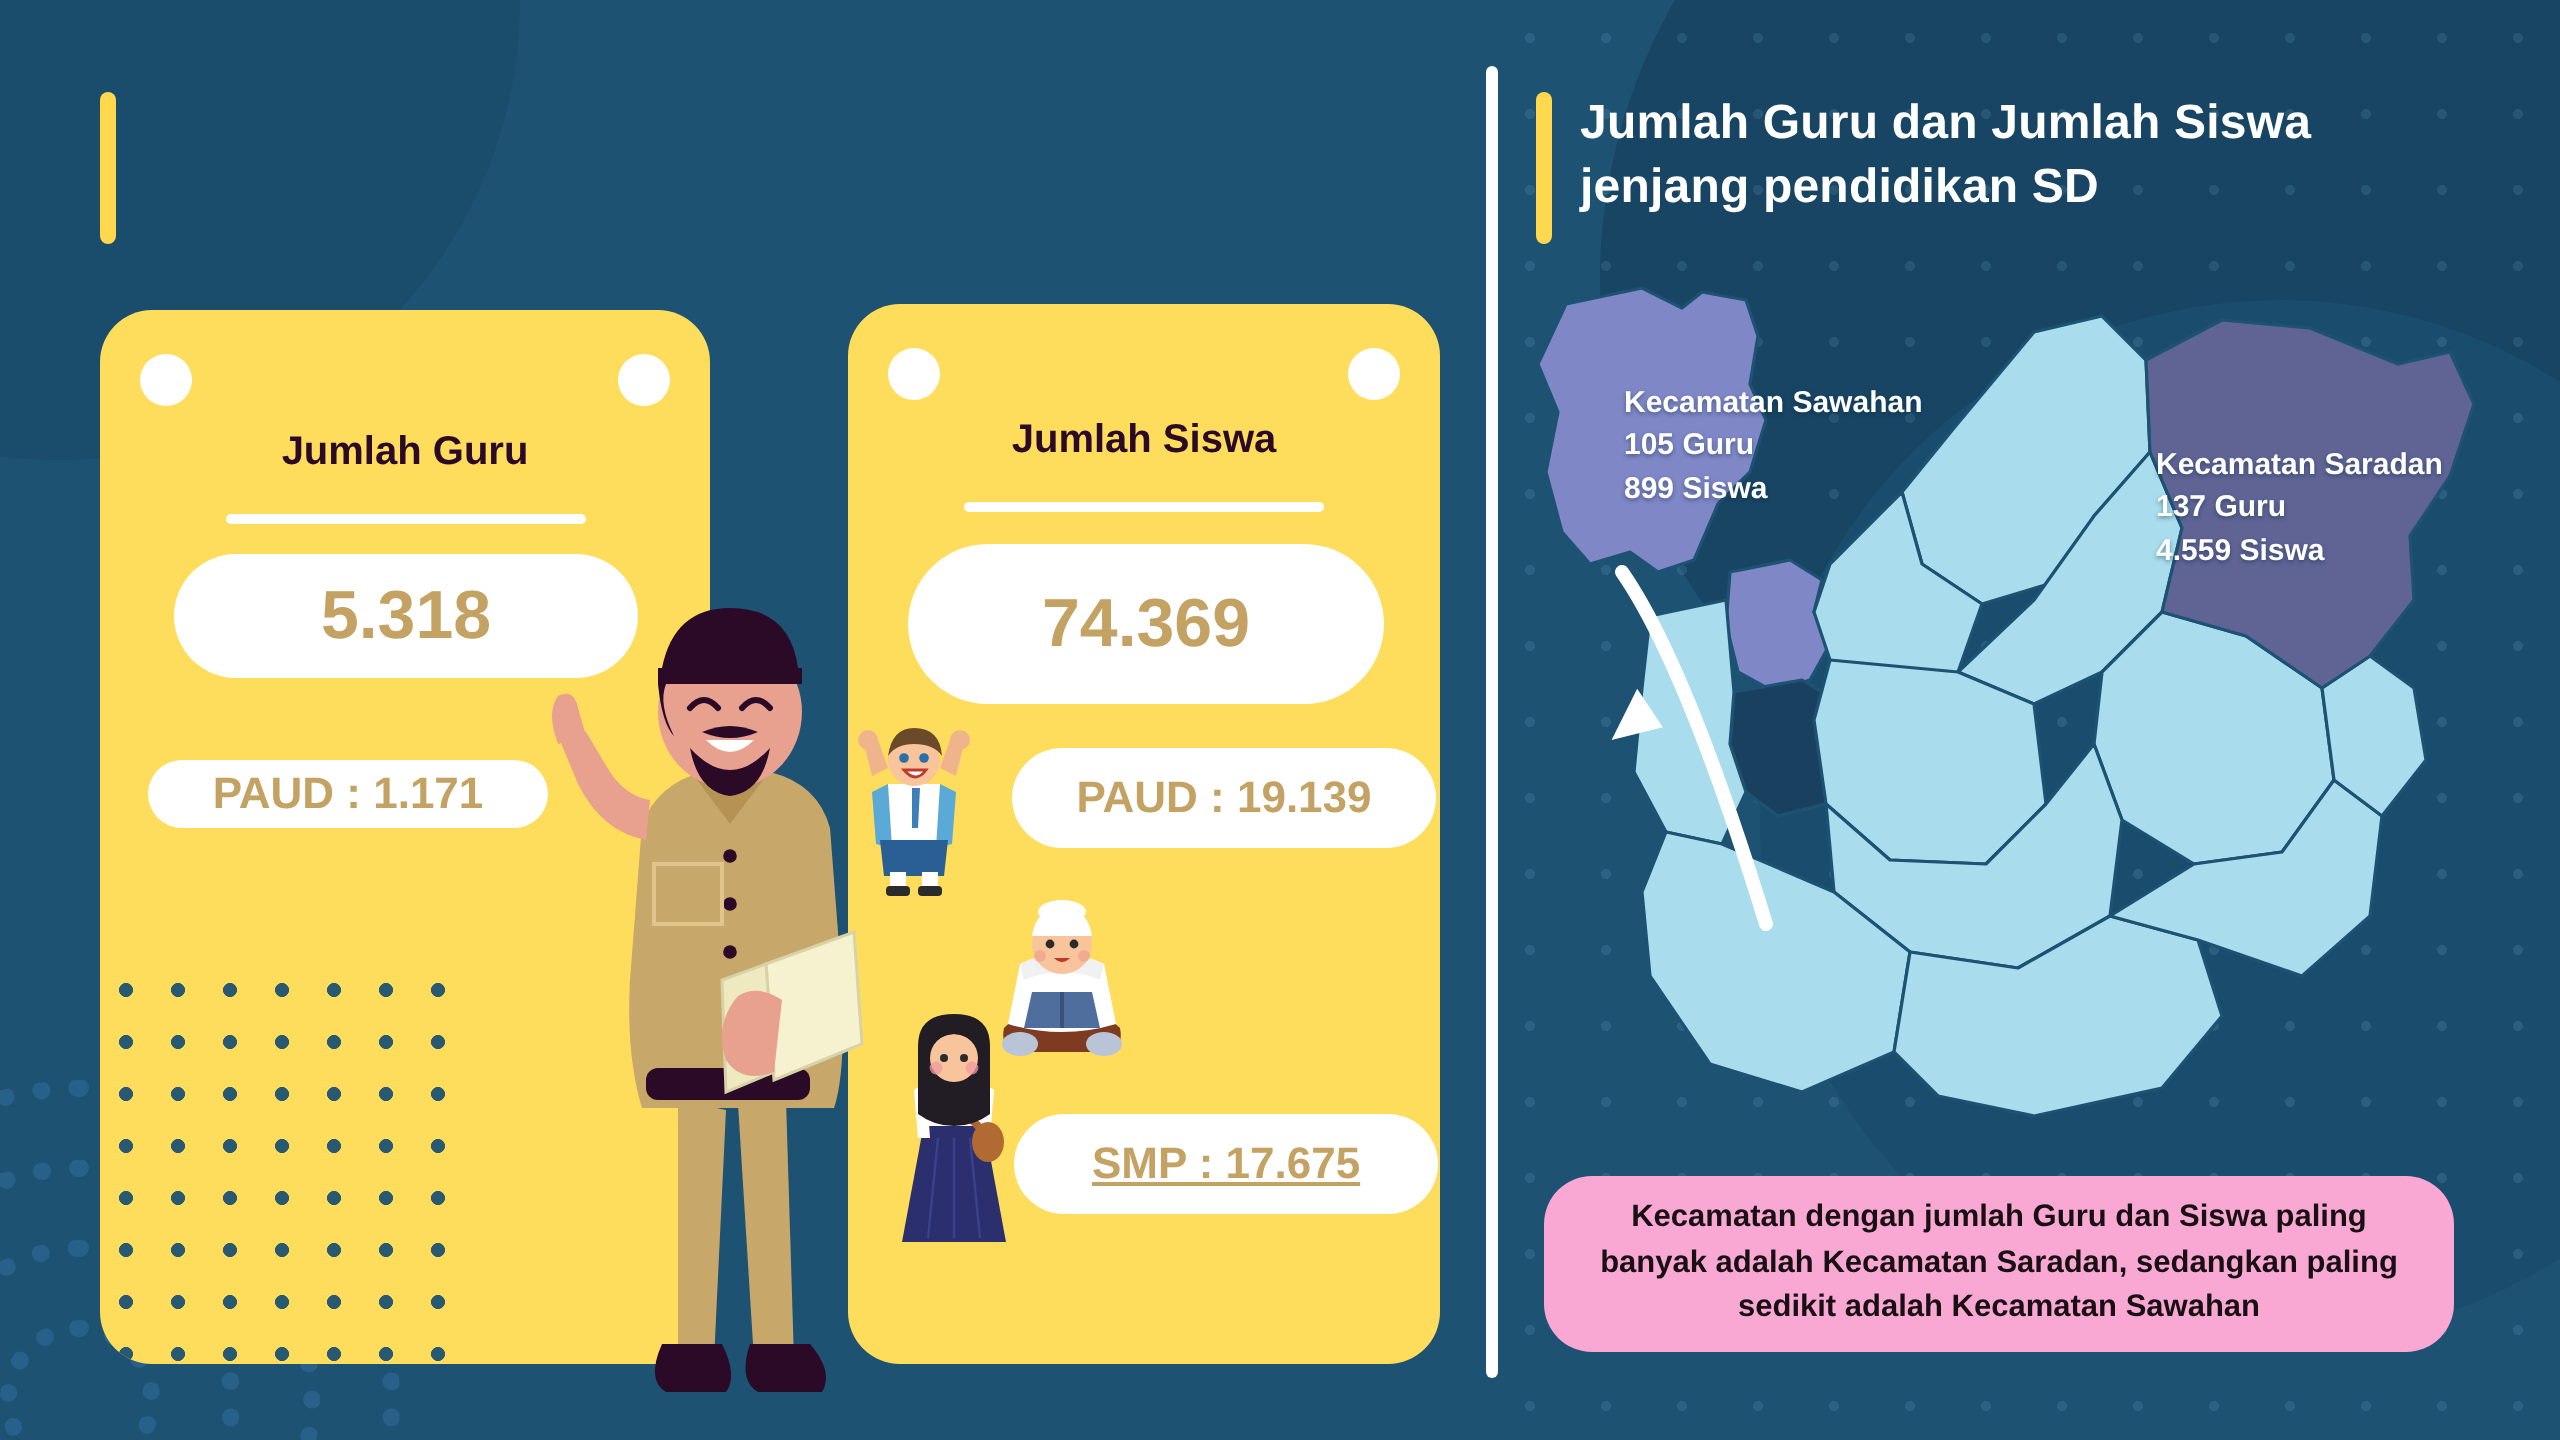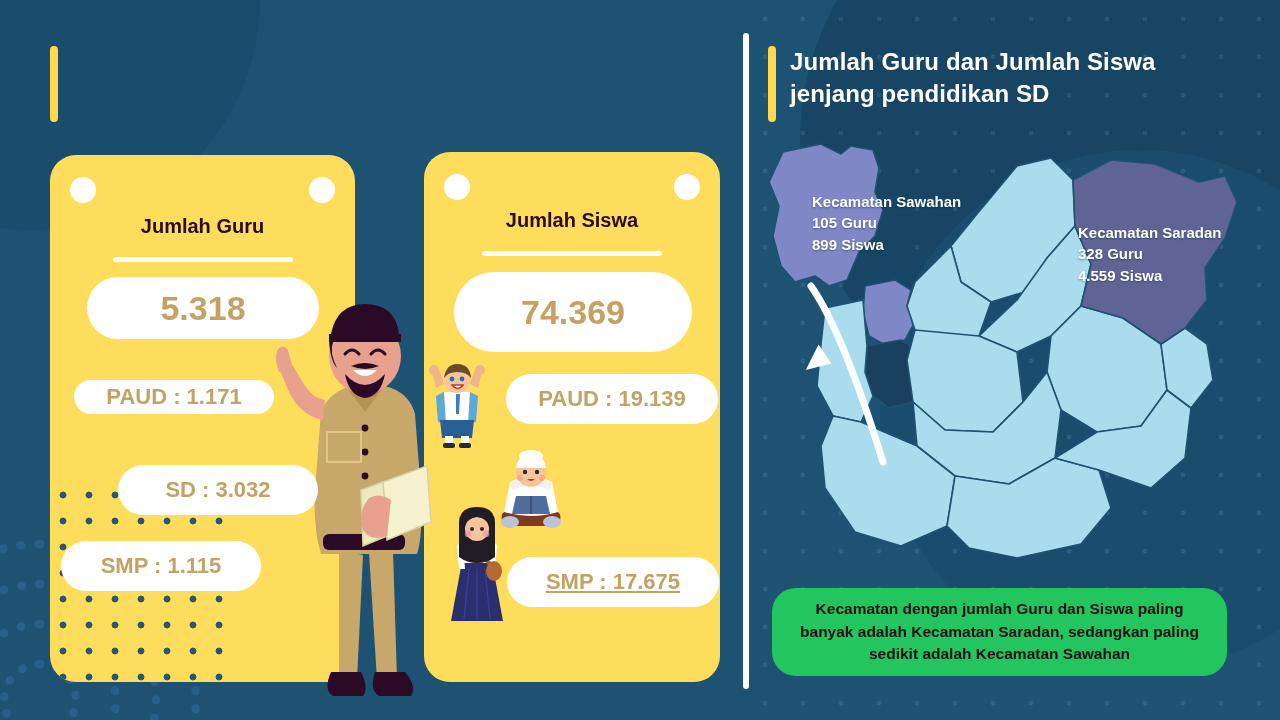--- a/index.html
+++ b/index.html
@@ -133,21 +133,21 @@
     position: absolute; color: #ffffff; font-weight: bold;
     font-size: 15px; line-height: 1.42; white-space: nowrap;
     text-shadow: 0 1px 2px rgba(10,40,60,.45);
   }
   #label-sawahan { left: 812px; top: 171px; margin-top: 20px; }
   #label-saradan { left: 1078px; top: 222px; }
 
   
   #note-box {
     position: absolute; left: 772px; top: 588px; width: 455px; height: 88px;
-    background: #22c55e; border-radius: 24px;
+    background: #f9a8d4; border-radius: 24px;
     display: flex; align-items: center; justify-content: center;
     padding: 6px 16px;
   }
   #note-box p {
     color: #191014; font-size: 15.5px; font-weight: bold;
     text-align: center; line-height: 1.45;
   }
 </style>
 </head>
 <body>
@@ -176,22 +176,20 @@
 <div class="divider"></div>
 
 <div class="card" id="card-guru">
   <div class="peg left"></div>
   <div class="peg right"></div>
   <div class="card-title">Jumlah Guru</div>
   <div class="title-rule"></div>
   <div class="big-pill">5.318</div>
   <div class="card-dots"></div>
   <div class="sub-pill" id="guru-p0">PAUD : 1.171</div>
-  <div class="sub-pill" id="guru-p1">SD : 3.032</div>
-  <div class="sub-pill" id="guru-p2">SMP : 1.115</div>
 </div>
 
 <div class="card" id="card-siswa">
   <div class="peg left"></div>
   <div class="peg right"></div>
   <div class="card-title">Jumlah Siswa</div>
   <div class="title-rule"></div>
   <div class="big-pill">74.369</div>
   <div class="sub-pill" id="siswa-p0">PAUD : 19.139</div>
   <div class="sub-pill" id="siswa-p2">SMP : 17.675</div>
@@ -341,19 +339,19 @@
 </div>
 
 <div class="map-label" id="label-sawahan">
   <div>Kecamatan Sawahan</div>
   <div>105 Guru</div>
   <div>899 Siswa</div>
 </div>
 
 <div class="map-label" id="label-saradan">
   <div>Kecamatan Saradan</div>
-  <div>328 Guru</div>
+  <div>137 Guru</div>
   <div>4.559 Siswa</div>
 </div>
 
 <div id="note-box">
   <p>Kecamatan dengan jumlah Guru dan Siswa paling banyak adalah Kecamatan Saradan, sedangkan paling sedikit adalah Kecamatan Sawahan</p>
 </div>
 
 </body></html>

